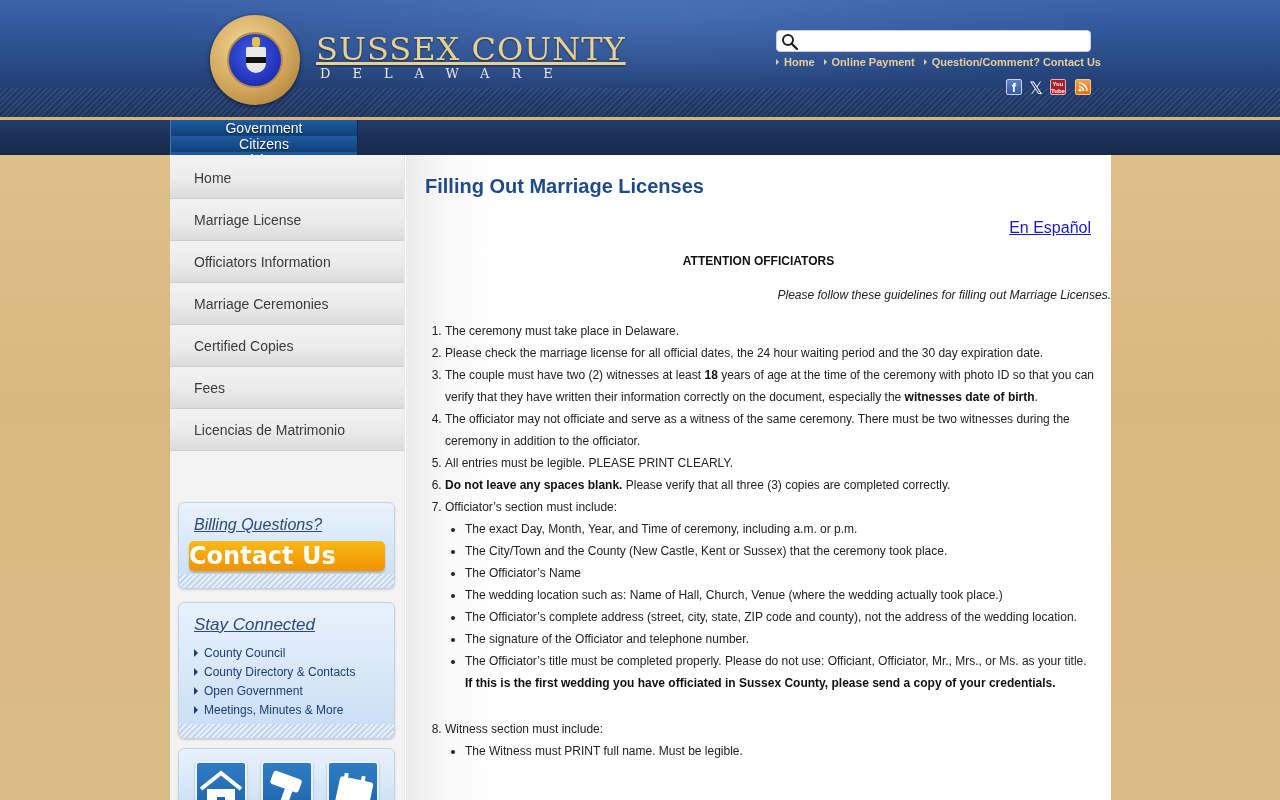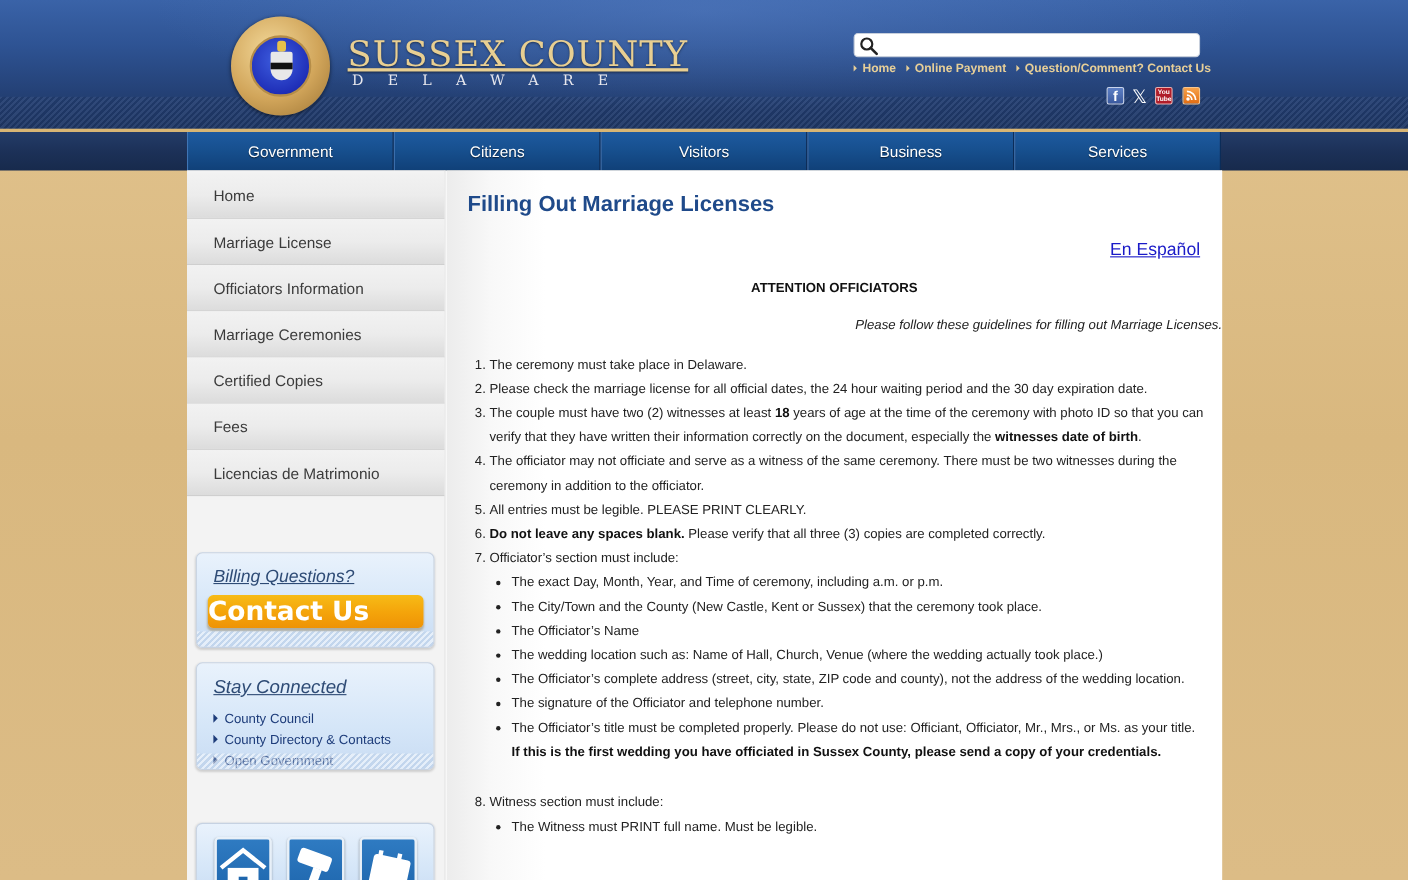--- a/index.html
+++ b/index.html
@@ -86,21 +86,21 @@
   .soc-fb { left: 1006px; background: linear-gradient(#5d7fc4, #3b5a9f); font-size: 13px; border: 1px solid #c9d4ec; }
   .soc-x { left: 1027px; top: 2px; width: 18px; height: 18px; background: transparent; color: #fff; font-size: 17px; line-height: 16px; font-weight: normal; }
   .soc-yt { left: 1050px; background: #b01d2a; font-size: 6px; line-height: 7px; padding-top: 1px; border: 1px solid #e8b0b0; }
   .soc-rss { left: 1075px; background: linear-gradient(#f7a24a, #e36d13); border: 1px solid #f7c68f; }
 
   
   .navbar {
     position: absolute; left: 0; top: 120px; width: 1280px; height: 35px;
     background: linear-gradient(180deg, #243c68 0%, #1c3158 50%, #172a4c 100%);
   }
-  .nav-inner { position: absolute; left: 170px; top: 0; width: 941px; height: 35px; display: flex; }
+  .nav-inner { position: absolute; left: 170px; top: 0; width: 941px; height: 35px; display: flex; flex-direction: column; }
   .nav-item {
     width: 188px; height: 35px; display: flex; align-items: center; justify-content: center;
     background: linear-gradient(180deg, #1e5aa0 0%, #17508f 45%, #104078 100%);
     border-left: 1px solid #3f75b5; border-right: 1px solid #0b2c58;
     color: #ffffff; font-size: 14px; text-shadow: 0 1px 1px rgba(0,0,0,0.6);
     text-decoration: none;
   }
 
   
   .page {
@@ -132,21 +132,21 @@
     position: absolute; left: 15px; font-style: italic; font-size: 16px; color: #2e4b75; text-decoration: underline;
   }
   .widget-billing .widget-title { top: 13px; }
   .contact-btn {
     position: absolute; left: 10px; top: 38px; width: 196px; height: 30px; border-radius: 5px;
     background: linear-gradient(180deg, #f7bb16 0%, #f4a30a 55%, #ee9306 100%);
     box-shadow: 0 2px 2px rgba(120,80,0,0.35);
     color: #fff; font-size: 24px; font-weight: bold; text-align: left; line-height: 30px;
     font-family: "DejaVu Sans", sans-serif; text-decoration: none; display: block;
   }
-  .widget-connect { top: 447px; height: 98px; }
+  .widget-connect { top: 447px; height: 137px; }
   .widget-connect .widget-title { top: 12px; font-size: 17px; }
   .connect-list { position: absolute; left: 15px; top: 40px; list-style: none; }
   .connect-item { display: flex; align-items: center; height: 19px; font-size: 12px; color: #1d3c7a; text-decoration: none; }
   .connect-item .tri {
     width: 0; height: 0; border-top: 4px solid transparent; border-bottom: 4px solid transparent;
     border-left: 4px solid #1d3c7a; margin-right: 6px;
   }
   .widget-icons { top: 593px; height: 70px; }
   .icon-tile {
     position: absolute; top: 12px; width: 52px; height: 52px; border-radius: 4px;

